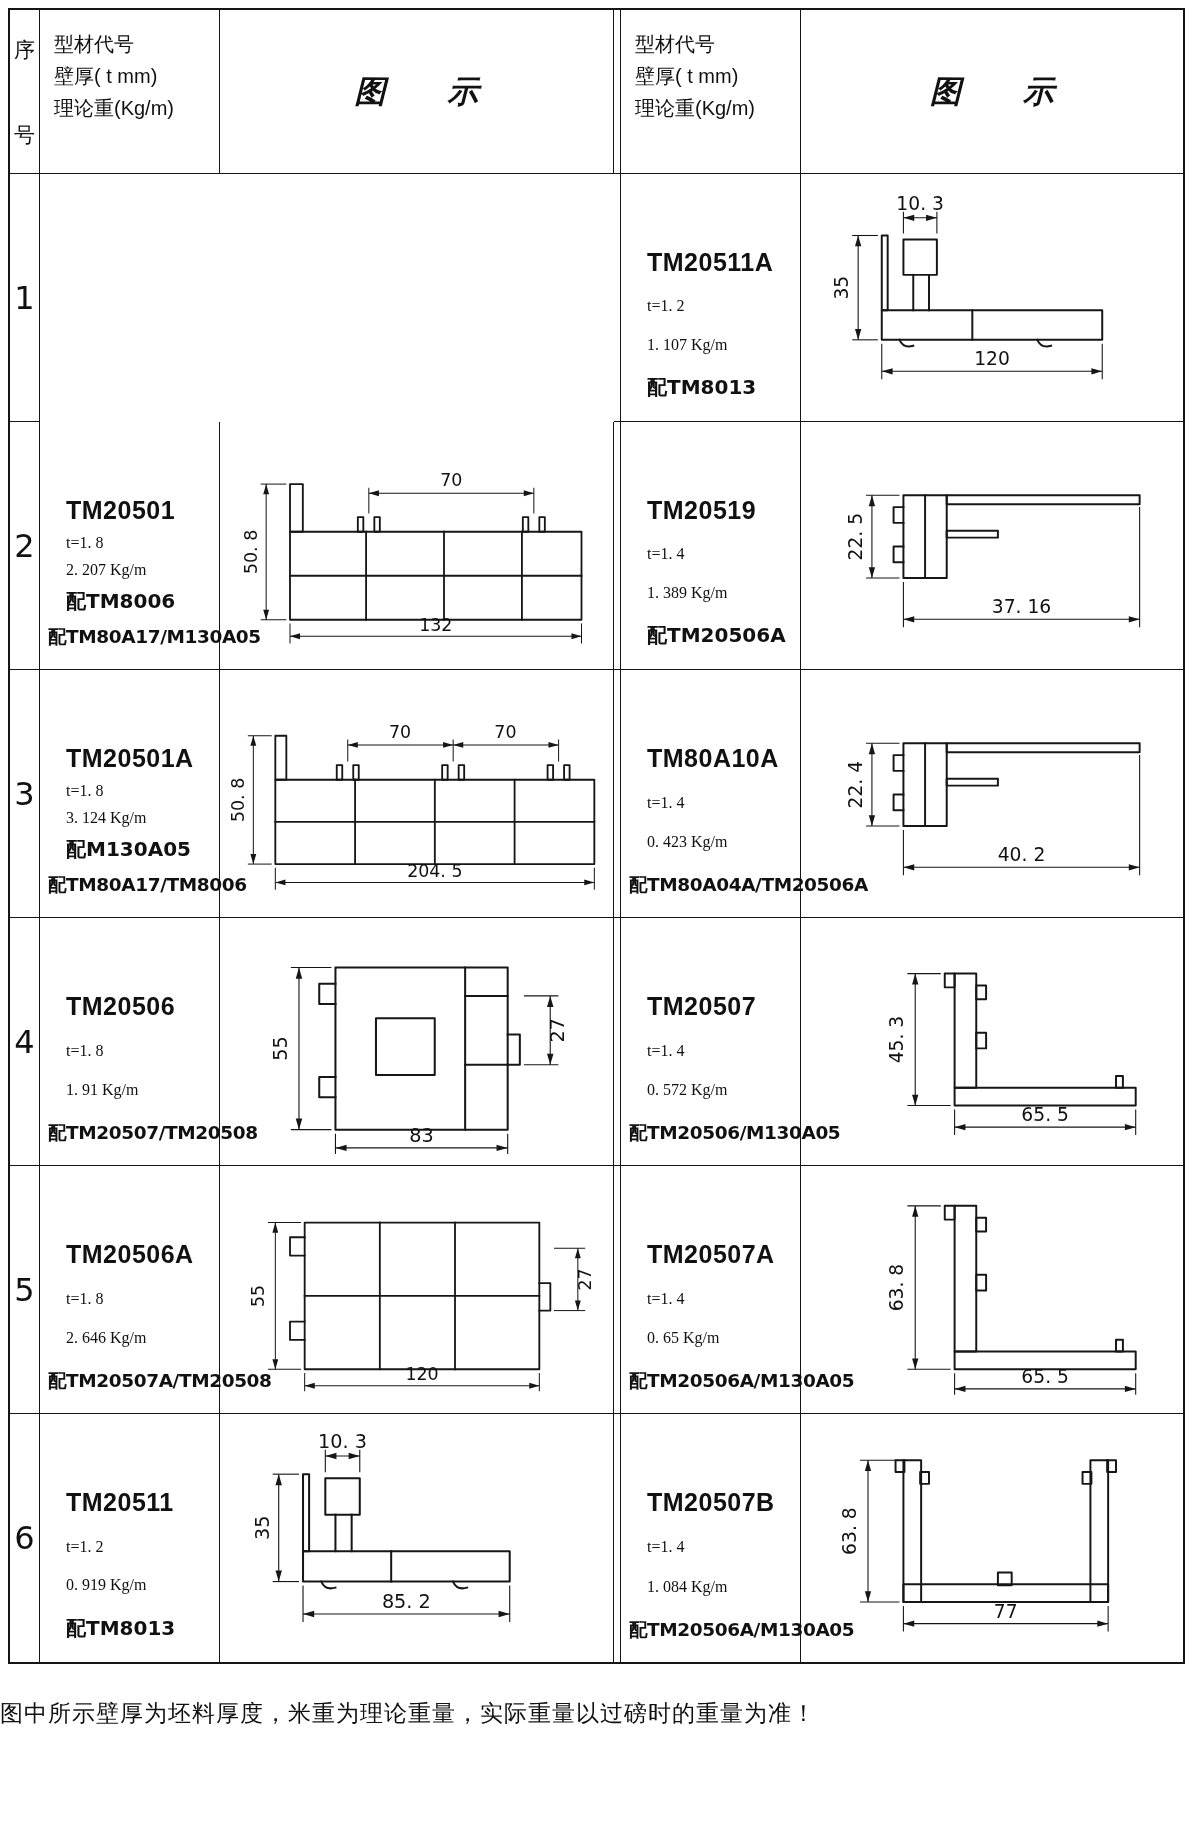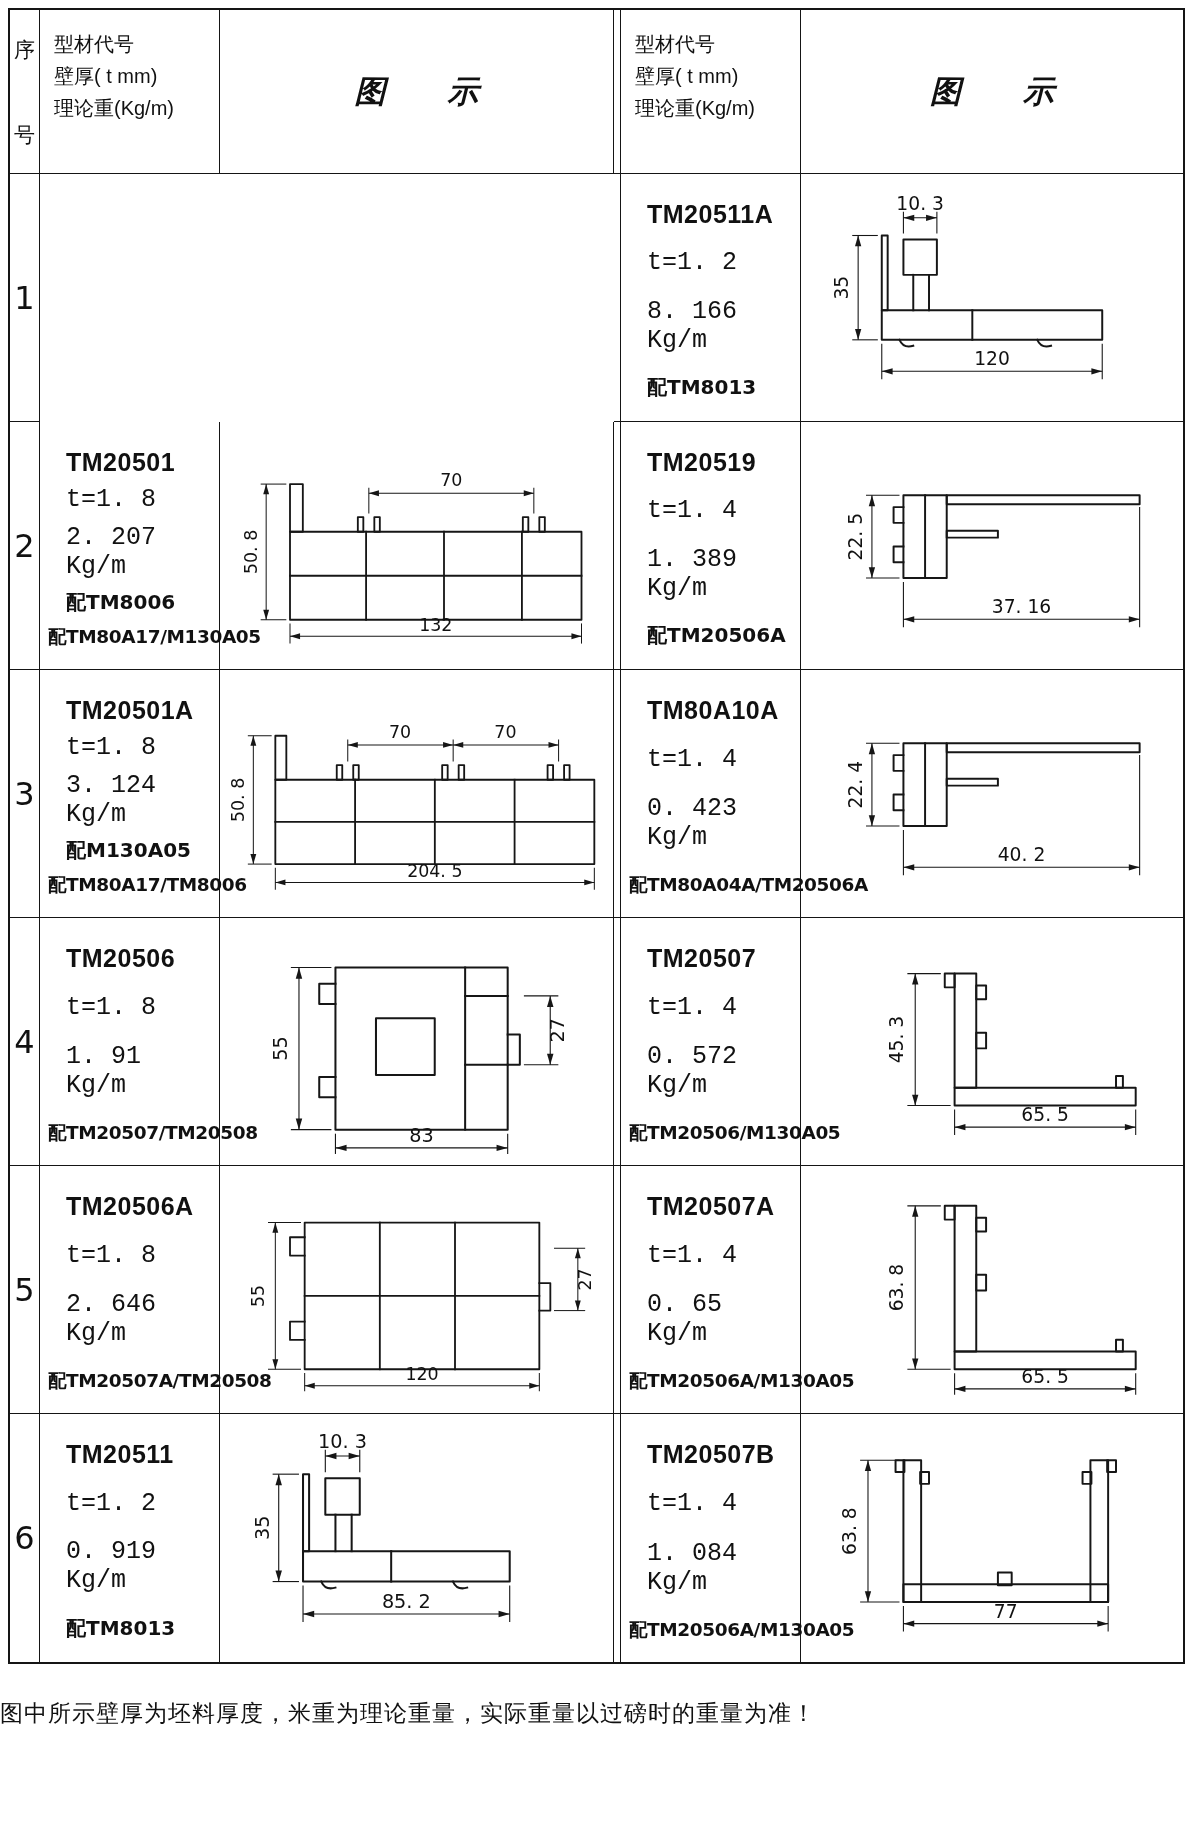--- a/index.html
+++ b/index.html
@@ -23,22 +23,22 @@
   .gc23{grid-column:2/4}
   .gr1{grid-row:1}.gr2{grid-row:2}.gr3{grid-row:3}.gr4{grid-row:4}.gr5{grid-row:5}.gr6{grid-row:6}.gr7{grid-row:7}
 
   .seq-h { display:flex; flex-direction:column; align-items:center; justify-content:space-between; padding:26px 0 24px 0; font-size:21px; }
   .info-h { padding:18px 0 0 14px; font-size:20px; line-height:1.6; }
   .diag-h { display:flex; align-items:center; justify-content:center; font-size:31px; font-weight:bold;font-style:italic; }
 
   .seq { display:flex; align-items:center; justify-content:center; font-size:32px; font-family:"DejaVu Sans", sans-serif; }
 
   .label-cell { display:flex; flex-direction:column; justify-content:space-between; padding:26px 4px 20px 26px; }
-  .code  { font-size:25px; font-weight:bold; letter-spacing:0.5px; font-family:"Liberation Sans", sans-serif; }
-  .spec  { font-size:25px; font-family:Liberation Mono, monospace; }
+  .code  { font-size:25px; font-weight:bold; letter-spacing:0.5px; font-family:"Liberation Sans", sans-serif;margin-top:48px; }
+  .spec  { font-size:16px; font-family:Liberation Serif, serif; }
   .match { font-size:20px; font-family:"DejaVu Sans", sans-serif;font-weight:bold; }
   .match.long { font-size:18.5px; margin-left:-18px; letter-spacing:-0.4px; white-space:nowrap; }
 
   .banner { display:flex; align-items:center; justify-content:center; font-size:40px; font-weight:bold; letter-spacing:1px; }
 
   .diag-cell { display:flex; align-items:center; justify-content:center; padding:4px; }
   svg.drawing { width:100%; height:100%; display:block; }
   .drawing .p   { fill:none; stroke:#161616; stroke-width:2; stroke-linejoin:round; stroke-linecap:square; }
   .drawing .ext, .drawing .dim { stroke:#161616; stroke-width:1.1; fill:none; }
   .drawing text { font-family:"DejaVu Sans", sans-serif; font-size:19px; fill:#111; }
@@ -71,21 +71,21 @@
     </div>
     <div class="cell gc6 gr1 diag-h no-br">
       <span>图　　示</span>
     </div>
 
     <div class="cell gc1 gr2 seq">1</div>
     <div class="cell gc4 gr2"></div>
     <div class="cell gc5 gr2 label-cell">
       <div class="code">TM20511A</div>
       <div class="spec">t=1. 2</div>
-      <div class="spec">8. 166 Kg/m</div>
+      <div class="spec">1. 107 Kg/m</div>
       <div class="match">配TM8013</div>
     </div>
     <div class="cell gc6 gr2 diag-cell no-br">
       <svg class="drawing" viewBox="0 0 380 230" preserveAspectRatio="xMidYMid meet">
         <rect class="p" x="78" y="128" width="224" height="30"></rect>
         <line class="p" x1="170" y1="128" x2="170" y2="158"></line>
         <rect class="p" x="78" y="52" width="6" height="76"></rect>
         <rect class="p" x="100" y="56" width="34" height="36"></rect>
         <line class="p" x1="110" y1="92" x2="110" y2="128"></line>
         <line class="p" x1="126" y1="92" x2="126" y2="128"></line>

